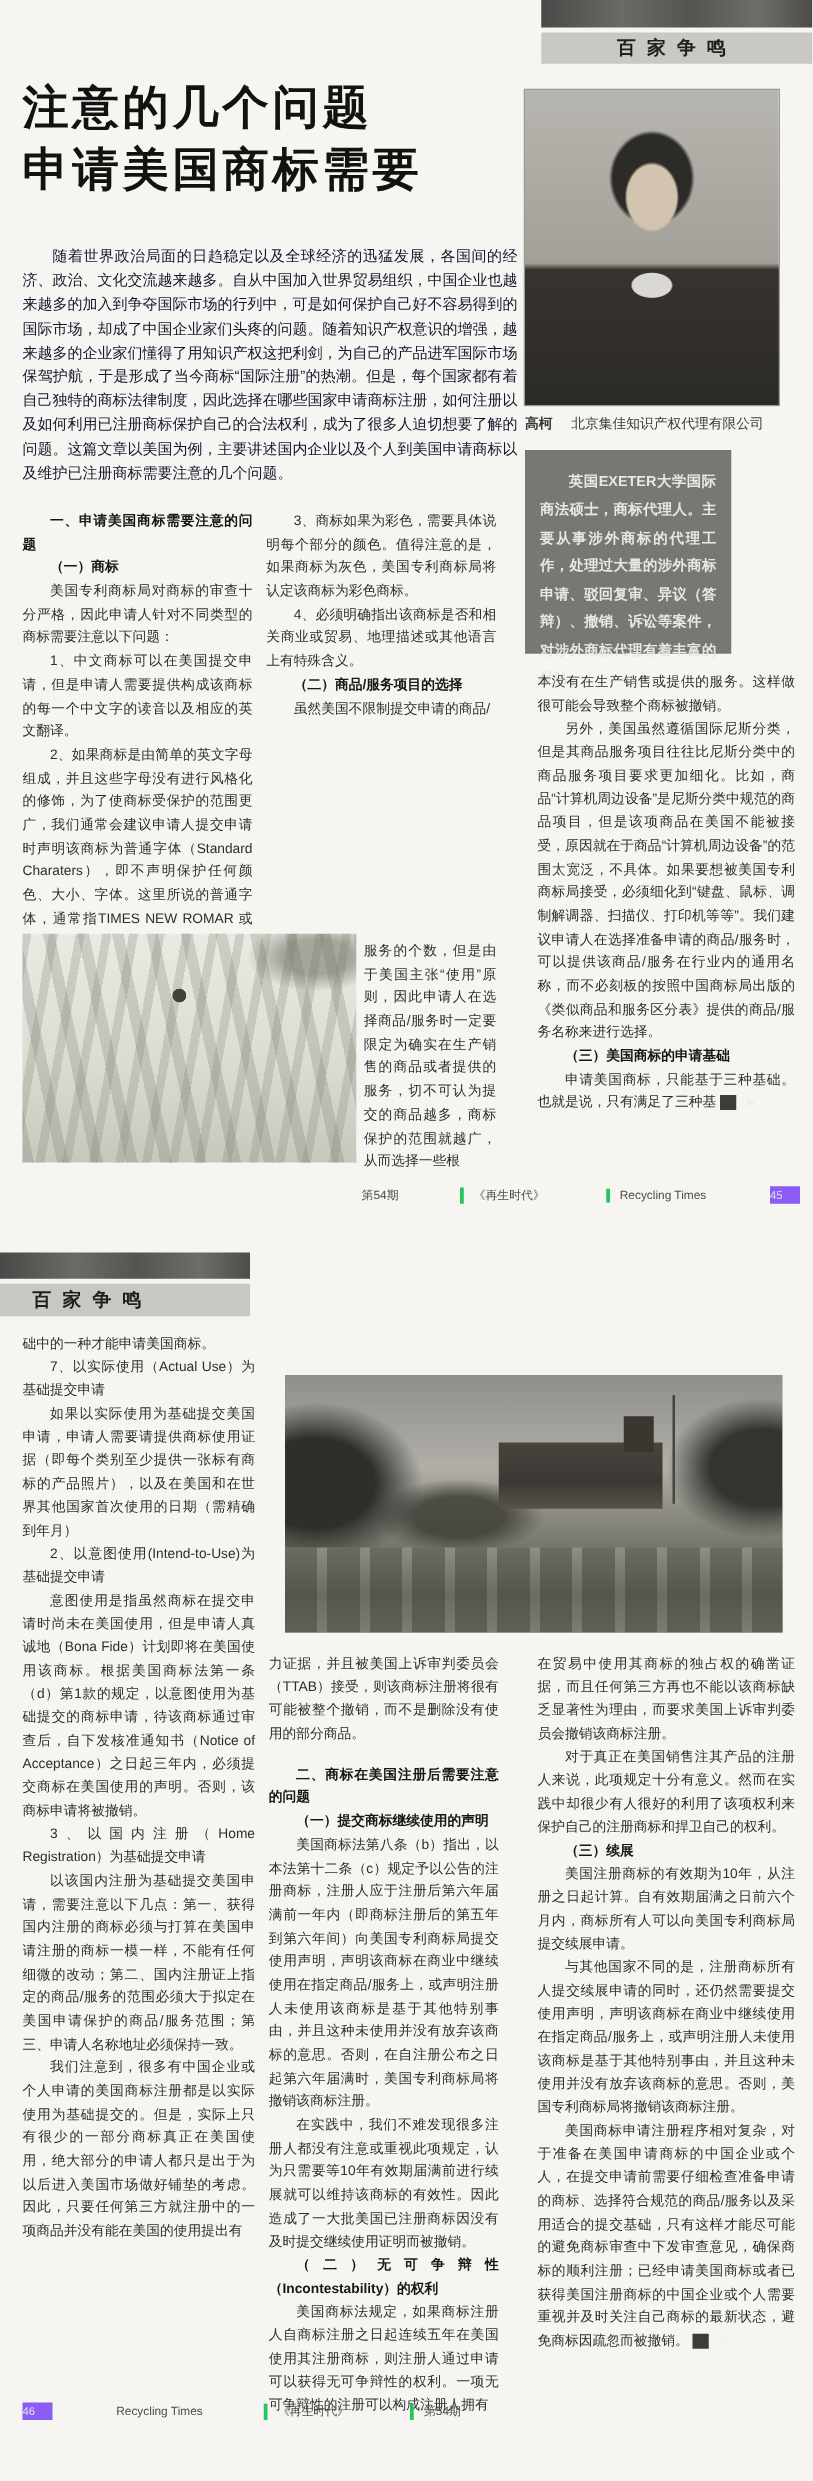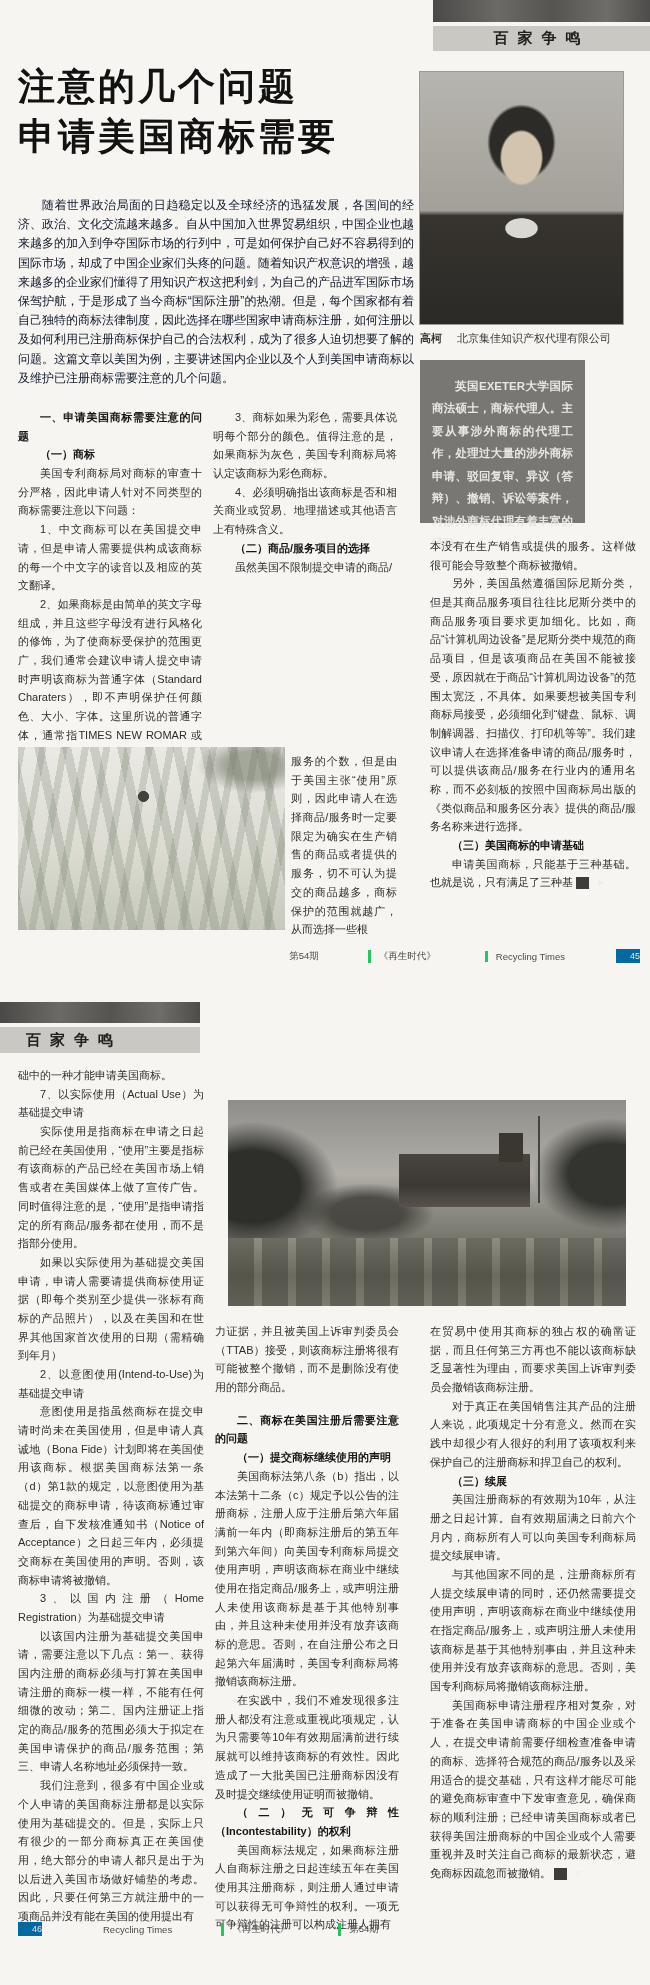--- a/index.html
+++ b/index.html
@@ -77,27 +77,27 @@
   .m-pole{position:absolute;left:78%;top:8%;width:2px;height:42%;background:#45453f;}
   .m-hedges{position:absolute;left:0;bottom:0;width:100%;height:33%;
     background:
       repeating-linear-gradient(90deg, rgba(42,44,38,.35) 0 26px, rgba(0,0,0,0) 26px 34px),
       linear-gradient(180deg,#8e8d82 0%,#6c6b60 55%,#7d7c71 100%);
   }
   
   .footer{position:absolute;font-size:9.5px;color:#4c4b49;display:flex;align-items:center;gap:41px;}
   .footer .sep{border-left:3px solid #22c55e;padding-left:8px;margin-left:8px;}
   .badge{
-    display:inline-block;background:#0369a1;color:#e3e2de;
-    font-size:9px;line-height:14px;height:14px;min-width:24px;text-align:right;
+    display:inline-block;background:#8b5cf6;color:#e3e2de;
+    font-size:9px;line-height:14px;height:14px;min-width:24px;text-align:left;
   }
   .footer1{top:949px;right:10px;}
   .footer1 .badge{margin-left:10px;}
   .footer2{top:1922px;left:18px;}
-  .footer2 .badge{margin-right:20px;}
+  .footer2 .badge{margin-right:10px;}
   .mark{
     display:inline-block;background:#3d3c3a;color:#eeede9;
     font-size:8px;line-height:12px;height:12px;width:13px;text-align:center;
     vertical-align:1px;margin-left:3px;
   }
 </style>
 </head>
 <body>
 
 <div class="canvas">
@@ -165,21 +165,20 @@
     <div class="m-trees"></div>
     <div class="m-building"></div>
     <div class="m-tower"></div>
     <div class="m-pole"></div>
     <div class="m-hedges"></div>
   </div>
 
   <div class="col" style="left:18px;top:1066px;width:186px;">
     <p class="noindent">础中的一种才能申请美国商标。</p>
     <p>7、以实际使用（Actual Use）为基础提交申请</p>
-    <p>实际使用是指商标在申请之日起前已经在美国使用，“使用”主要是指标有该商标的产品已经在美国市场上销售或者在美国媒体上做了宣传广告。同时值得注意的是，“使用”是指申请指定的所有商品/服务都在使用，而不是指部分使用。</p>
     <p>如果以实际使用为基础提交美国申请，申请人需要请提供商标使用证据（即每个类别至少提供一张标有商标的产品照片），以及在美国和在世界其他国家首次使用的日期（需精确到年月）</p>
     <p>2、以意图使用(Intend-to-Use)为基础提交申请</p>
     <p>意图使用是指虽然商标在提交申请时尚未在美国使用，但是申请人真诚地（Bona Fide）计划即将在美国使用该商标。根据美国商标法第一条（d）第1款的规定，以意图使用为基础提交的商标申请，待该商标通过审查后，自下发核准通知书（Notice of Acceptance）之日起三年内，必须提交商标在美国使用的声明。否则，该商标申请将被撤销。</p>
     <p>3、以国内注册（Home Registration）为基础提交申请</p>
     <p>以该国内注册为基础提交美国申请，需要注意以下几点：第一、获得国内注册的商标必须与打算在美国申请注册的商标一模一样，不能有任何细微的改动；第二、国内注册证上指定的商品/服务的范围必须大于拟定在美国申请保护的商品/服务范围；第三、申请人名称地址必须保持一致。</p>
     <p>我们注意到，很多有中国企业或个人申请的美国商标注册都是以实际使用为基础提交的。但是，实际上只有很少的一部分商标真正在美国使用，绝大部分的申请人都只是出于为以后进入美国市场做好铺垫的考虑。因此，只要任何第三方就注册中的一项商品并没有能在美国的使用提出有</p>
   </div>
 
   <div class="col" style="left:215px;top:1322px;width:184px;">
     <p class="noindent">力证据，并且被美国上诉审判委员会（TTAB）接受，则该商标注册将很有可能被整个撤销，而不是删除没有使用的部分商品。</p>

